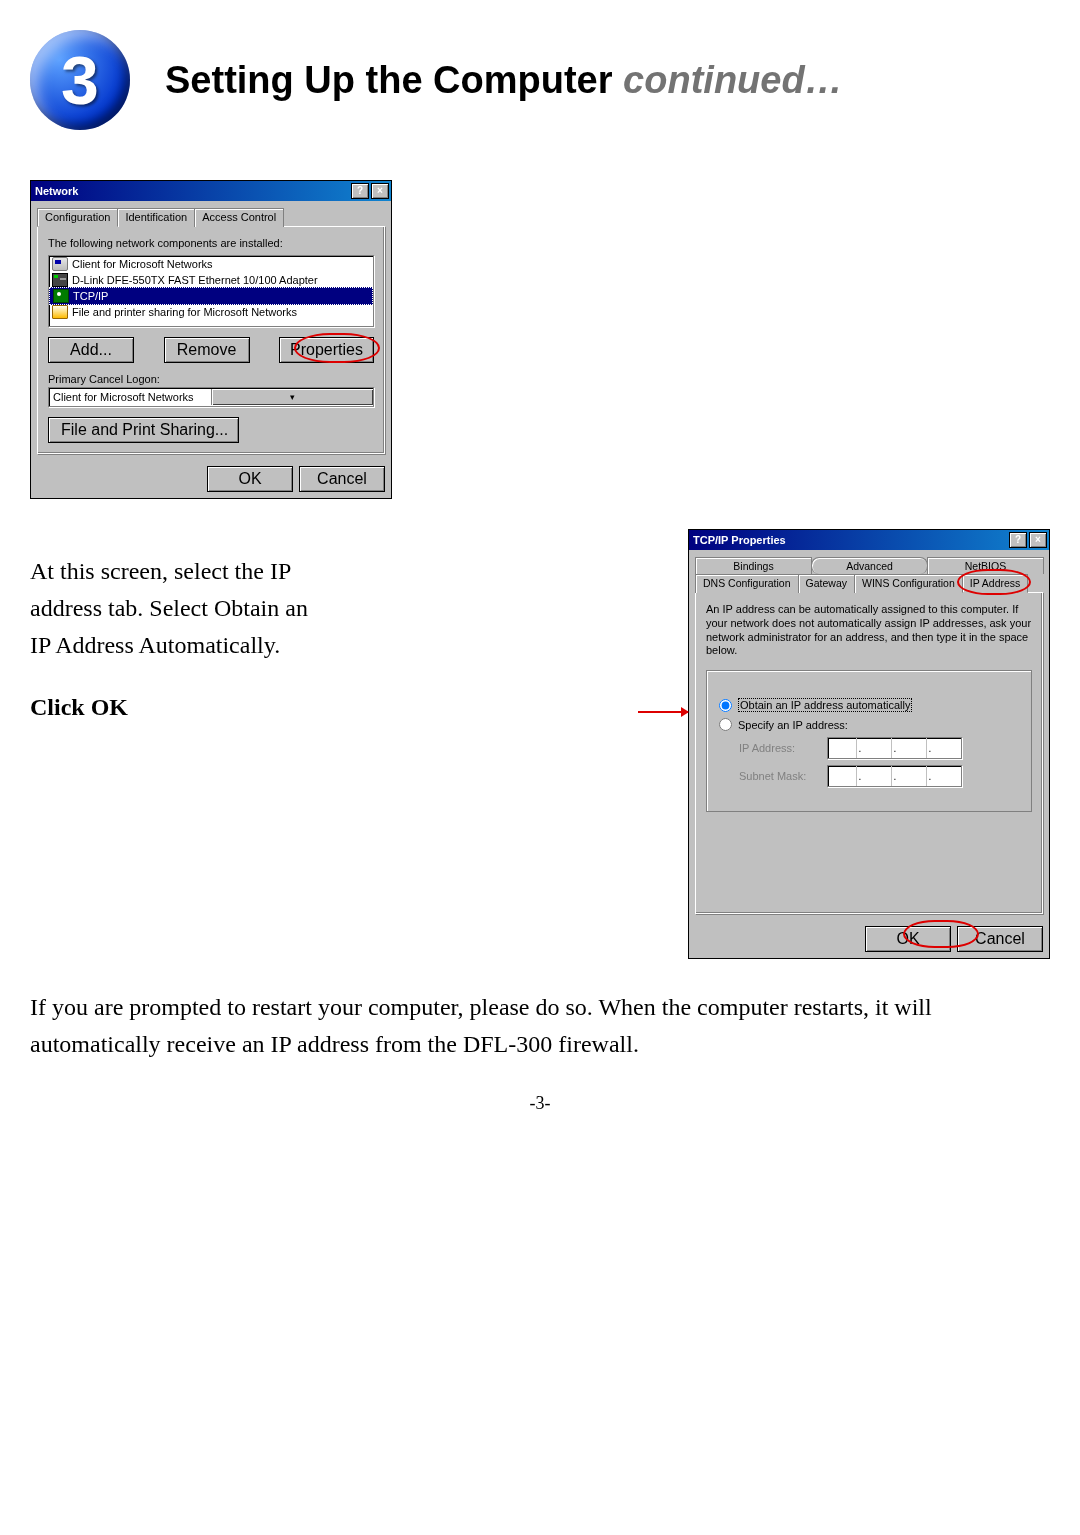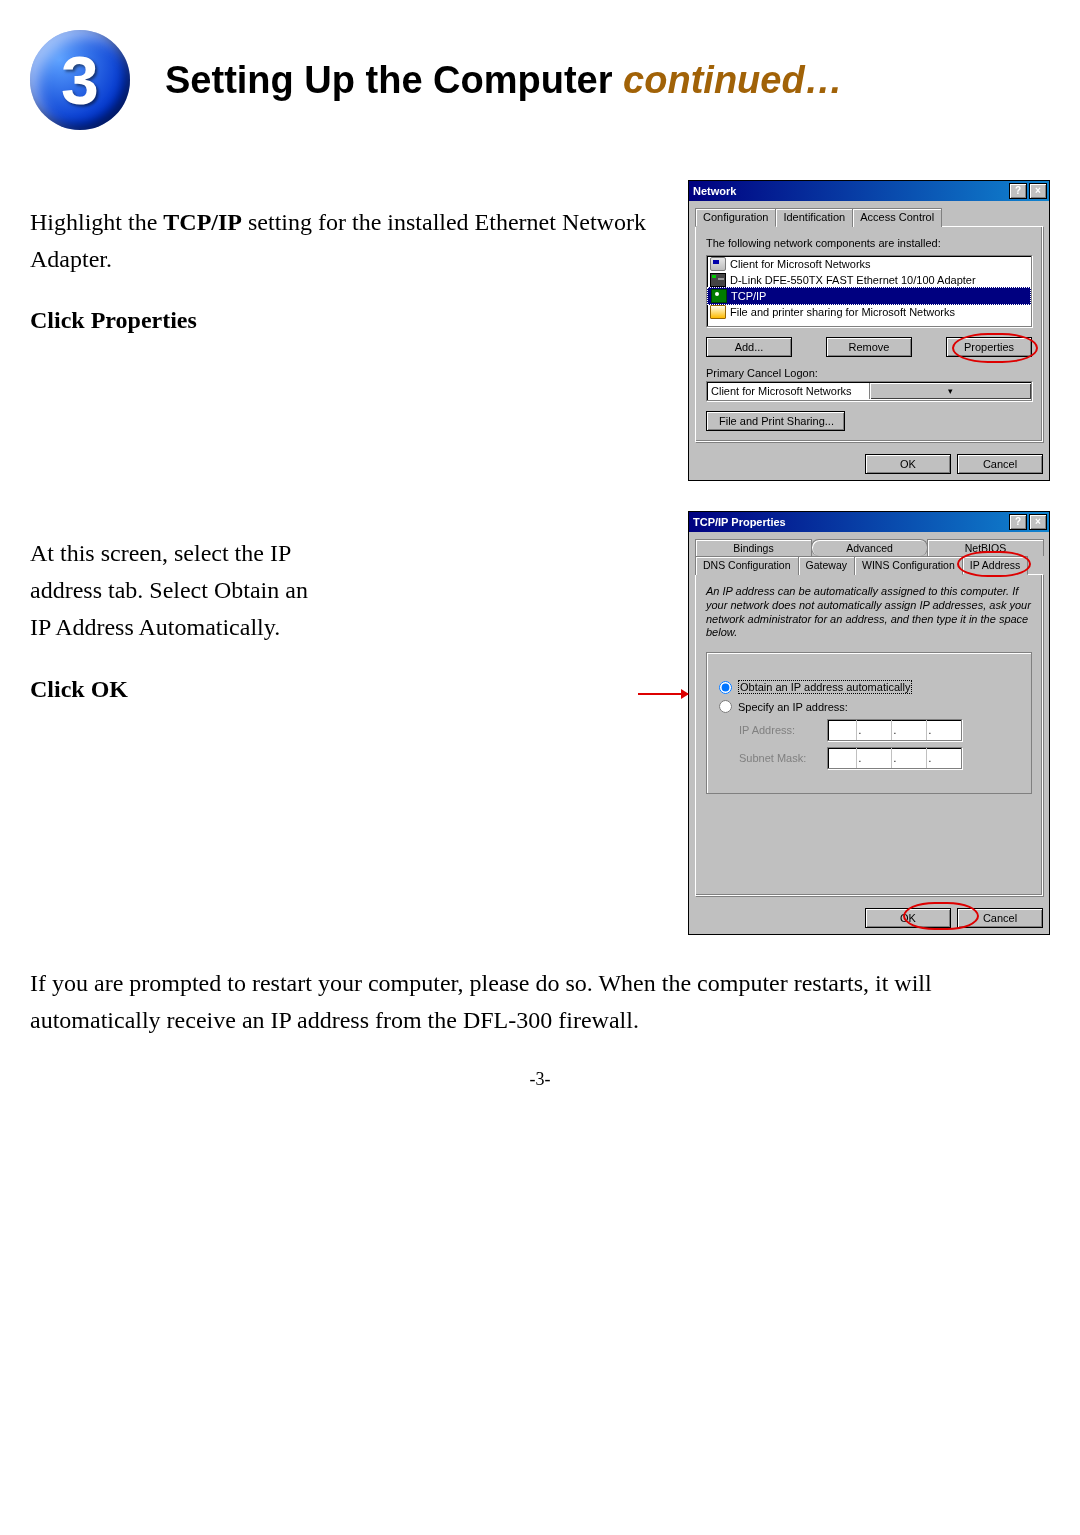--- a/index.html
+++ b/index.html
@@ -32,21 +32,21 @@
     box-shadow: inset -6px -6px 10px rgba(0,0,0,.45), inset 8px 8px 14px rgba(255,255,255,.5);
     margin-right: 35px;
     position: relative;
   }
   .step-badge span { text-shadow: 2px 2px 3px rgba(0,0,0,.5); }
   .title {
     font-family: Arial, sans-serif;
     font-weight: bold;
     font-size: 38px;
   }
-  .title .cont { color: #a16207; font-style: italic; }
+  .title .cont { color: #737373; font-style: italic; }
   .row {
     display: flex;
     align-items: flex-start;
     margin-bottom: 30px;
   }
   .instructions {
     flex: 1;
     padding-right: 20px;
     line-height: 1.55;
   }
@@ -147,21 +147,21 @@
   .ic-proto { background:#007c00;border:1px solid #004000;position:relative;}
   .ic-proto::after{content:"";position:absolute;left:3px;top:2px;width:4px;height:4px;background:#fff;border-radius:50%;}
   .ic-share { background:linear-gradient(#ffe,#fb0);border:1px solid #960;border-radius:1px;}
 
   .btn {
     background: #c0c0c0;
     border: 1px solid #000;
     box-shadow: inset 1px 1px 0 #fff, inset -1px -1px 0 #808080;
     padding: 3px 10px;
     font-family: inherit;
-    font-size: 11px;
+    font-size: 16px;
     min-width: 64px;
     text-align: center;
   }
   .btnrow { display:flex; justify-content: space-between; gap:8px; margin-bottom:10px;}
   .label { display:block; margin-bottom:2px;}
   .combo {
     display:flex;
     border: 1px solid #808080;
     box-shadow: inset 1px 1px 0 #000, 1px 1px 0 #fff;
     background:#fff;
@@ -240,26 +240,20 @@
 <div class="header">
   <div class="step-badge">
     <span>3</span>
   </div>
   <div class="title">
     <span>Setting Up the Computer </span><span class="cont">continued…</span>
   </div>
 </div>
 
 <div class="row">
-  <div class="instructions">
-    <p>
-      <span>Highlight the </span><span class="bold">TCP/IP</span><span> setting for the installed Ethernet Network Adapter.</span>
-    </p>
-    <p class="bold">Click Properties</p>
-  </div>
   <div class="dialogs" style="position:relative;">
     <div class="win">
       <div class="titlebar">
         <span class="titlebar-text">Network</span>
         <span class="titlebar-btn">?</span>
         <span class="titlebar-btn">×</span>
       </div>
       <div class="tabs">
         <div class="tab active">Configuration</div>
         <div class="tab">Identification</div>
@@ -327,21 +321,21 @@
       <div class="tabs multi row2">
         <div class="tab">DNS Configuration</div>
         <div class="tab">Gateway</div>
         <div class="tab">WINS Configuration</div>
         <div class="tab active" style="position:relative;">
           <span>IP Address</span>
           <span class="circle-red" style="left:-6px;top:-6px;width:70px;height:22px;"></span>
         </div>
       </div>
       <div class="tabpage" style="min-height:300px;">
-        <div style="line-height:1.25;font-style:italic;">An IP address can be automatically assigned to this computer. If your network does not automatically assign IP addresses, ask your network administrator for an address, and then type it in the space below.</div>
+        <div style="line-height:1.25;">An IP address can be automatically assigned to this computer. If your network does not automatically assign IP addresses, ask your network administrator for an address, and then type it in the space below.</div>
         <div class="fieldset-like">
           <label class="radio">
             <input type="radio" checked="" style="">
             <span class="radio-label focus">Obtain an IP address automatically</span>
           </label>
           <label class="radio">
             <input type="radio" style="">
             <span>Specify an IP address:</span>
           </label>
           <div class="ip-row">

